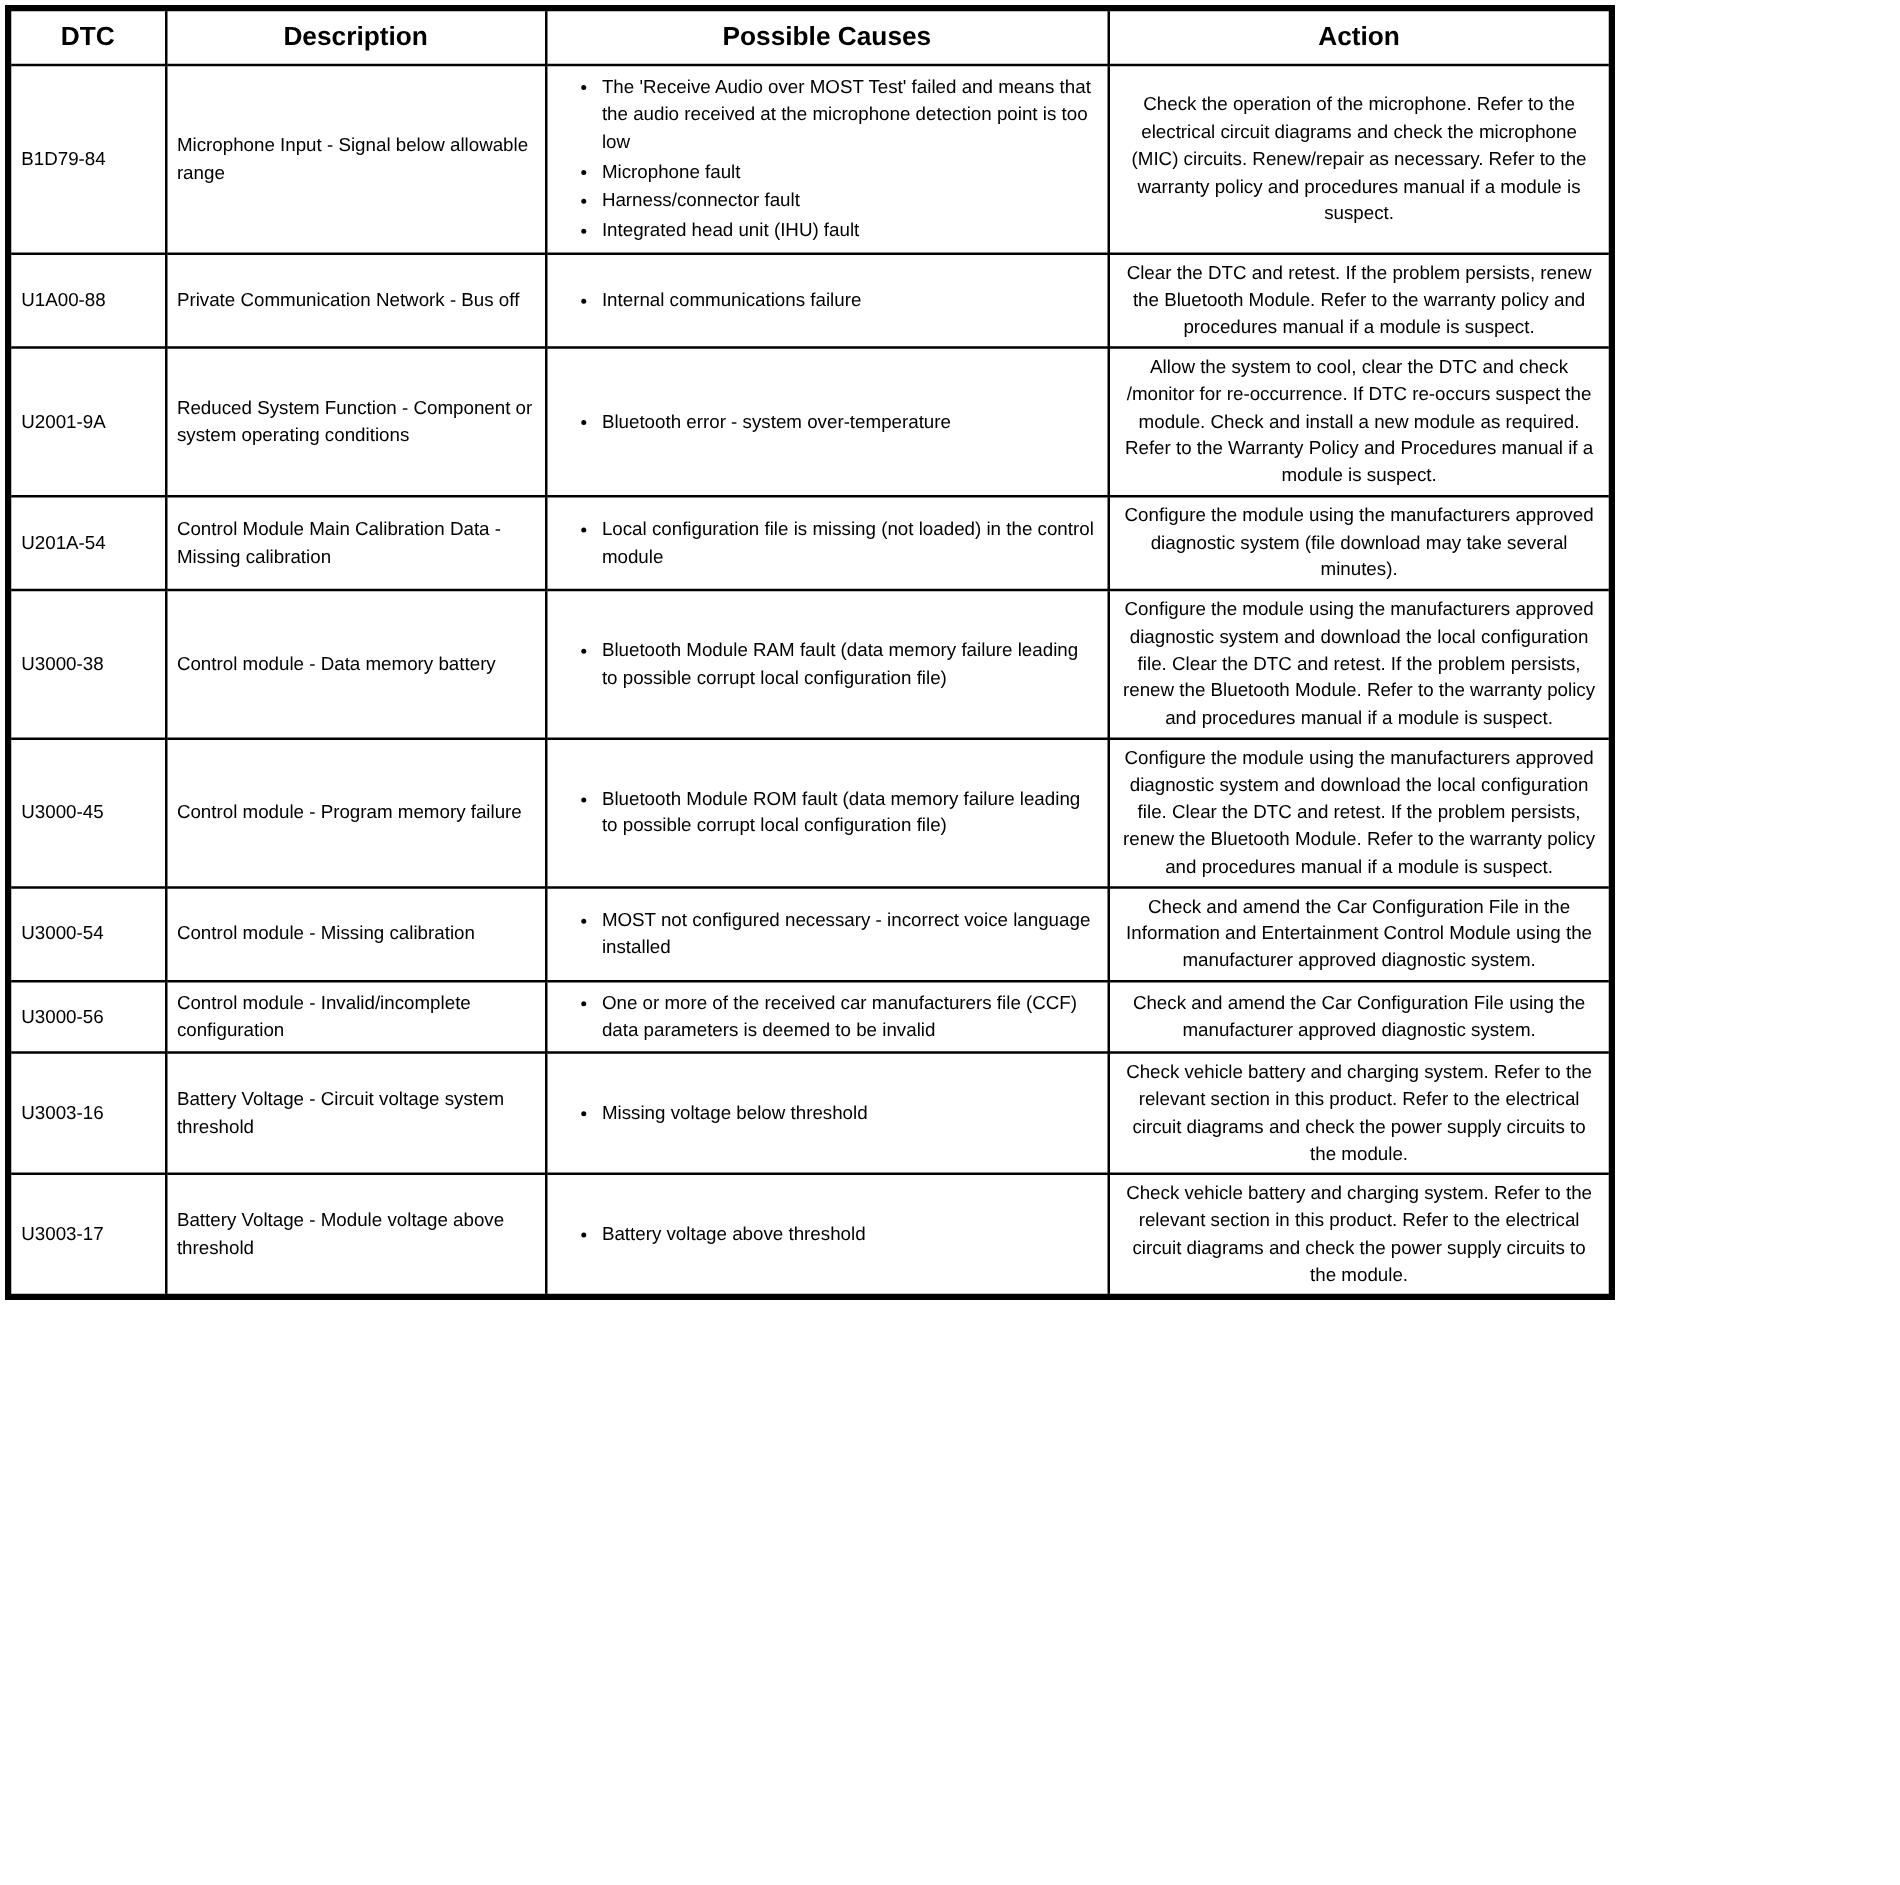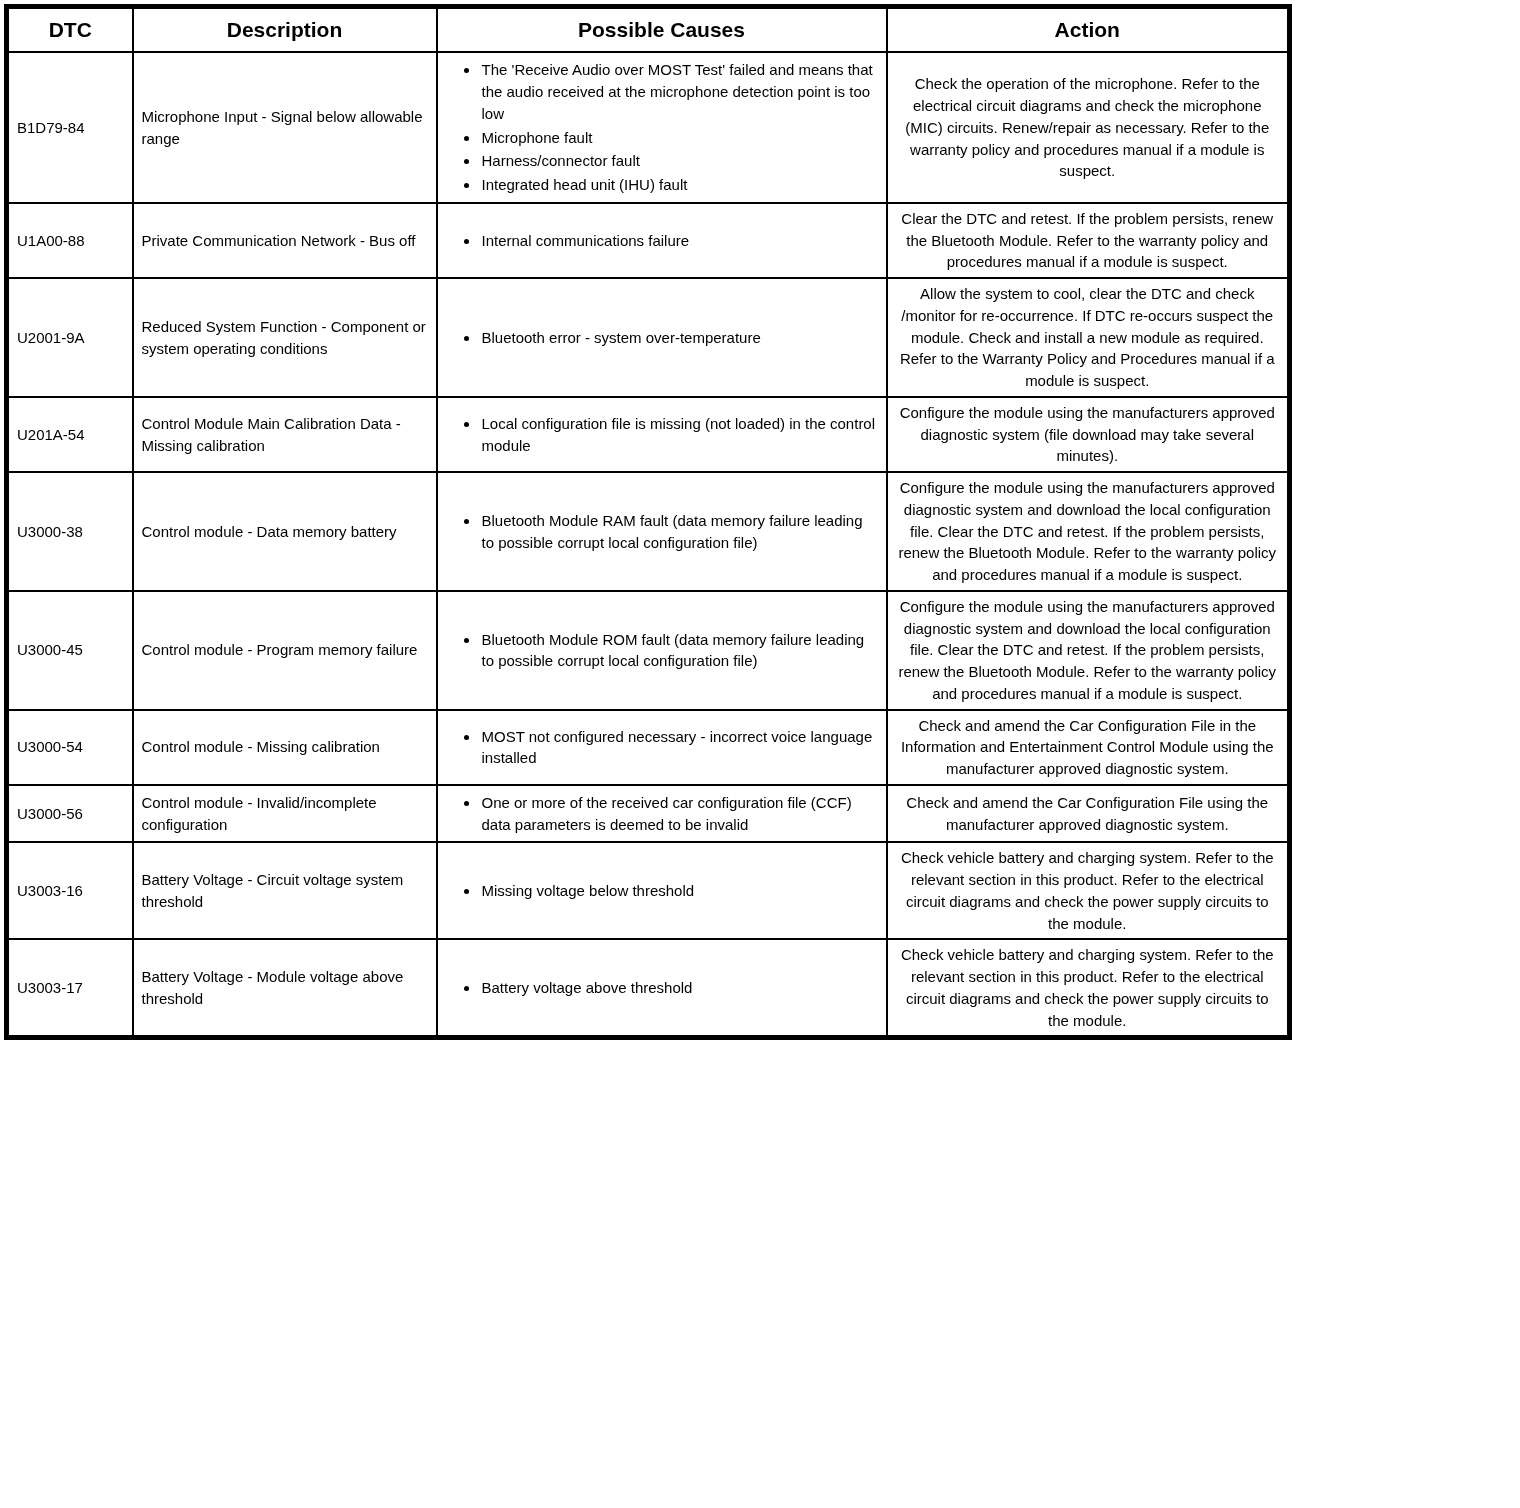--- a/index.html
+++ b/index.html
@@ -147,21 +147,21 @@
               <li>MOST not configured necessary - incorrect voice language installed</li>
             </ul>
           </td>
           <td class="col-action">Check and amend the Car Configuration File in the Information and Entertainment Control Module using the manufacturer approved diagnostic system.</td>
         </tr>
         <tr>
           <td class="col-dtc">U3000-56</td>
           <td class="col-desc">Control module - Invalid/incomplete configuration</td>
           <td class="col-causes">
             <ul>
-              <li>One or more of the received car configuration file (CCF) data parameters is deemed to be invalid</li>
+              <li>One or more of the received car manufacturers file (CCF) data parameters is deemed to be invalid</li>
             </ul>
           </td>
           <td class="col-action">Check and amend the Car Configuration File using the manufacturer approved diagnostic system.</td>
         </tr>
         <tr>
           <td class="col-dtc">U3003-16</td>
           <td class="col-desc">Battery Voltage - Circuit voltage system threshold</td>
           <td class="col-causes">
             <ul>
               <li>Missing voltage below threshold</li>

